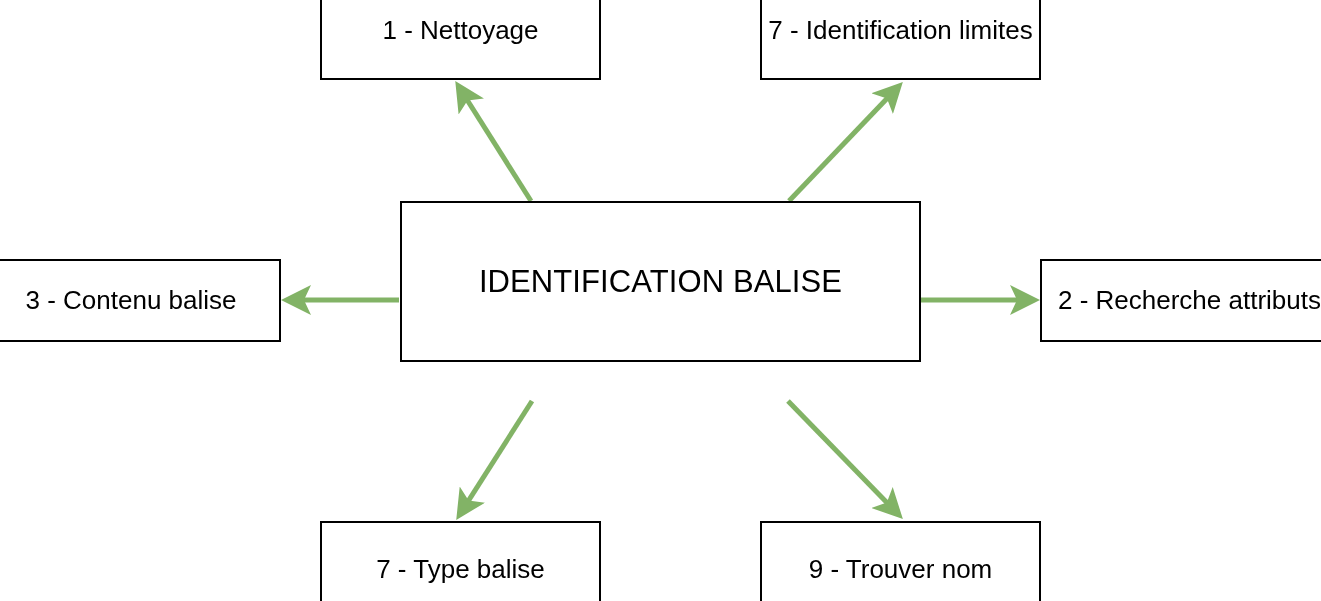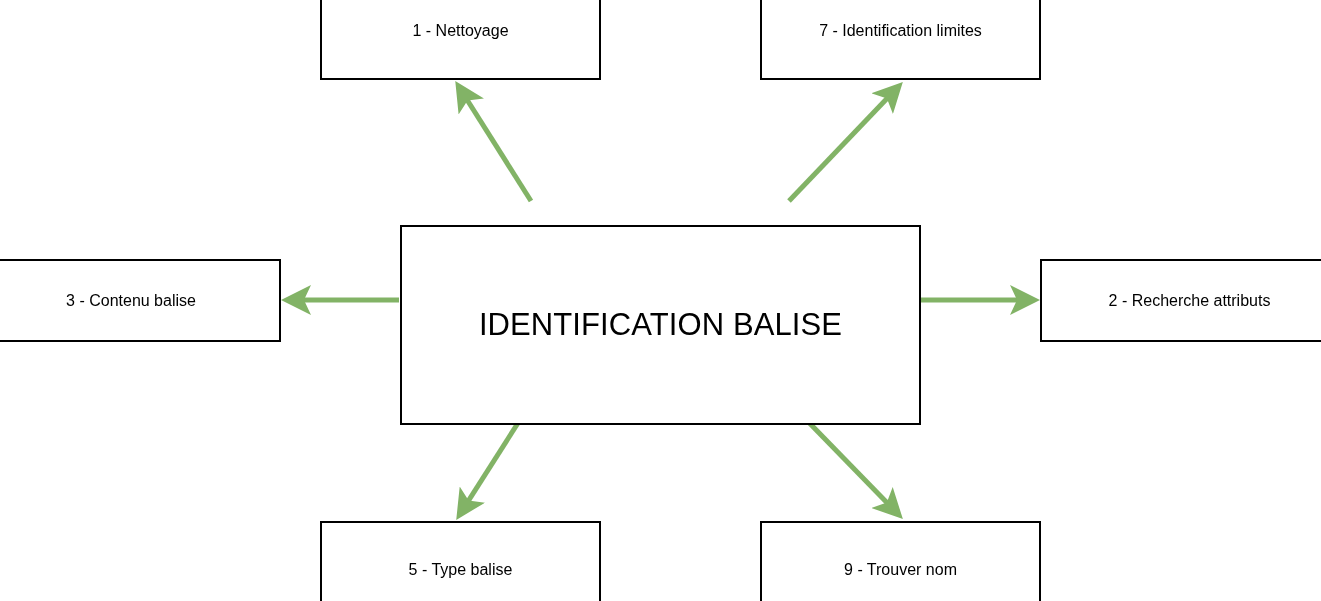--- a/index.html
+++ b/index.html
@@ -39,35 +39,35 @@
     color: #000000;
     z-index: 2;
   }
   .node-label {
     display: block;
     padding: 0 8px;
     line-height: 1.2;
     white-space: nowrap;
   }
   .satellite .node-label {
-    font-size: 16px;
+    font-size: 26px;
   }
   .center-node .node-label {
     font-size: 31px;
     letter-spacing: 0.1px;
   }
 
   
   #node-1 { left: 320px; top: -18px;  width: 281px; height: 98px; }
   #node-2 { left: 760px; top: -18px;  width: 281px; height: 98px; }
   #node-3 { left: 1040px; top: 259px; width: 299px; height: 83px; }
   #node-4 { left: 760px; top: 521px;  width: 281px; height: 98px; }
   #node-5 { left: 320px; top: 521px;  width: 281px; height: 98px; }
   #node-6 { left: -19px; top: 259px;  width: 300px; height: 83px; }
-  #node-center { left: 400px; top: 201px; width: 521px; height: 200px; margin-top: 24px; }
+  #node-center { left: 400px; top: 201px; width: 521px; height: 161px; }
 </style>
 </head>
 <body>
 
 <div id="canvas">
 
   <svg class="arrow-layer" viewBox="0 0 1321 601" width="1321" height="601" xmlns="http://www.w3.org/2000/svg">
     <defs>
       <marker id="arrowhead" markerWidth="6" markerHeight="6" refX="4.6" refY="3" orient="auto" markerUnits="strokeWidth">
         <path d="M0,0 L6,3 L0,6 L1.4,3 Z" fill="#82b366"></path>
@@ -101,20 +101,20 @@
 
   <div class="node satellite" id="node-3">
     <span class="node-label">2 - Recherche attributs</span>
   </div>
 
   <div class="node satellite" id="node-4">
     <span class="node-label">9 - Trouver nom</span>
   </div>
 
   <div class="node satellite" id="node-5">
-    <span class="node-label">5 - Type balise</span>
+    <span class="node-label">7 - Type balise</span>
   </div>
 
   <div class="node satellite" id="node-6">
     <span class="node-label">3 - Contenu balise</span>
   </div>
 
 </div>
 
 </body></html>

